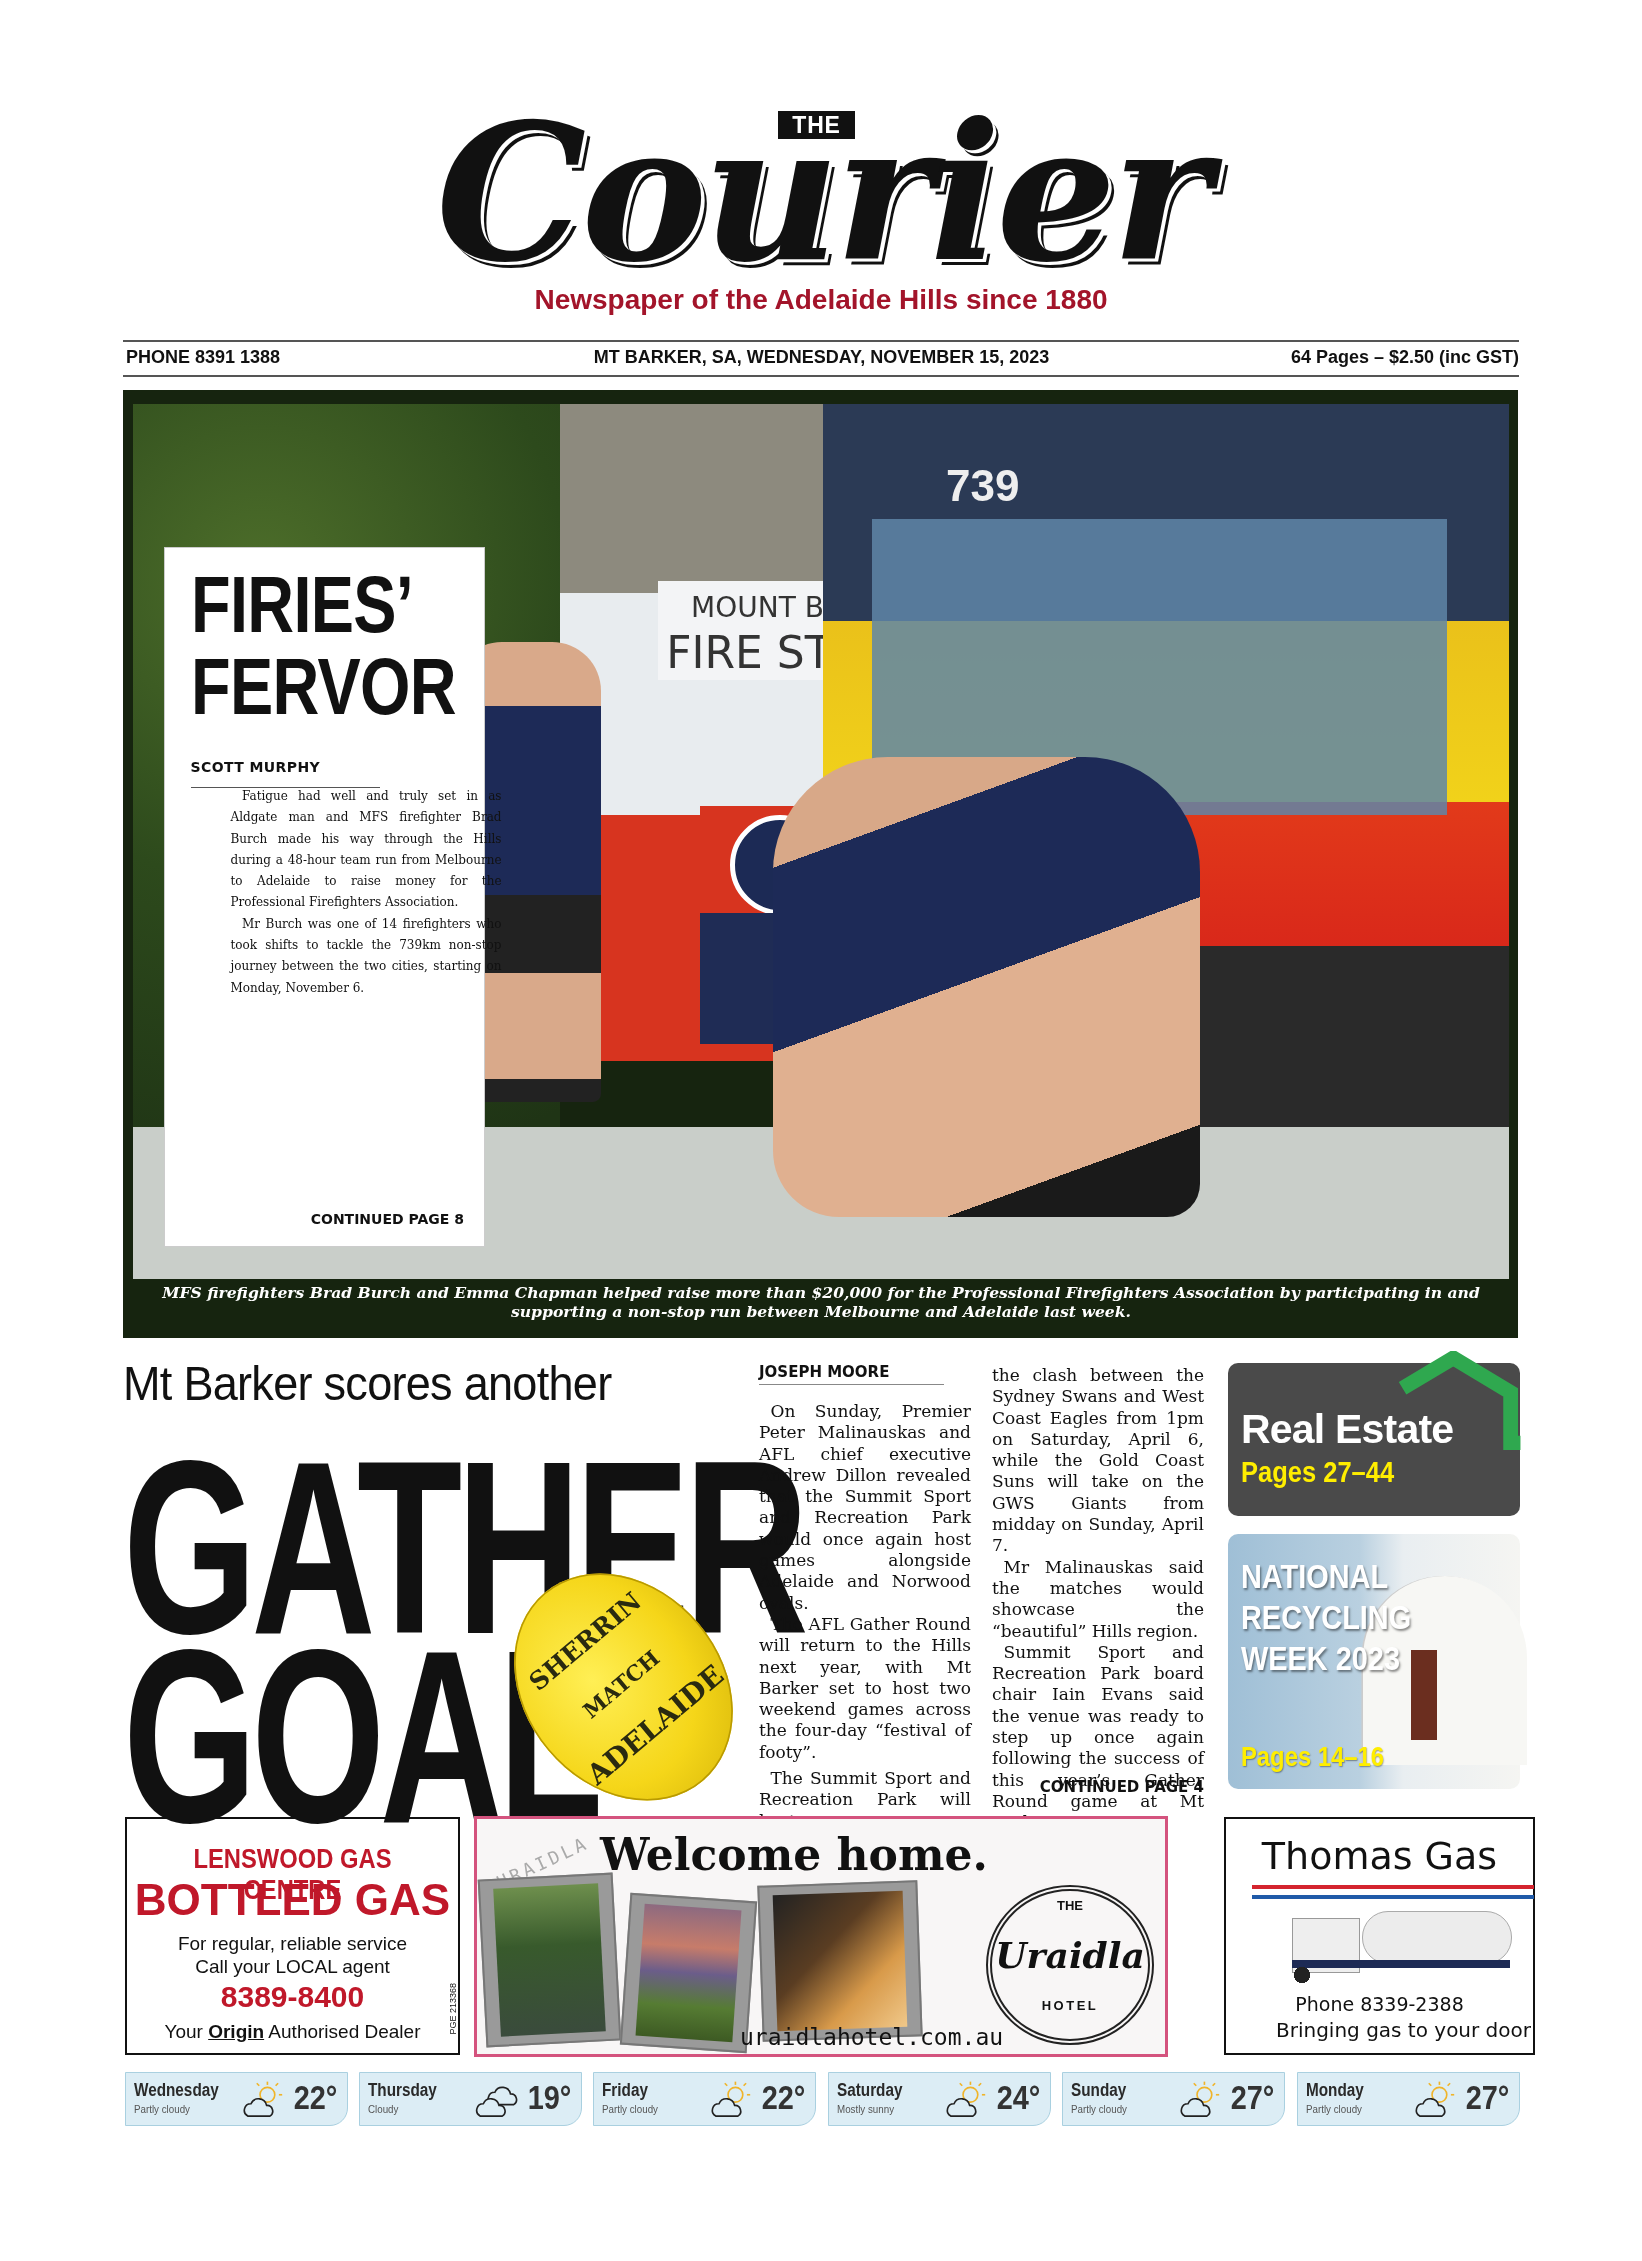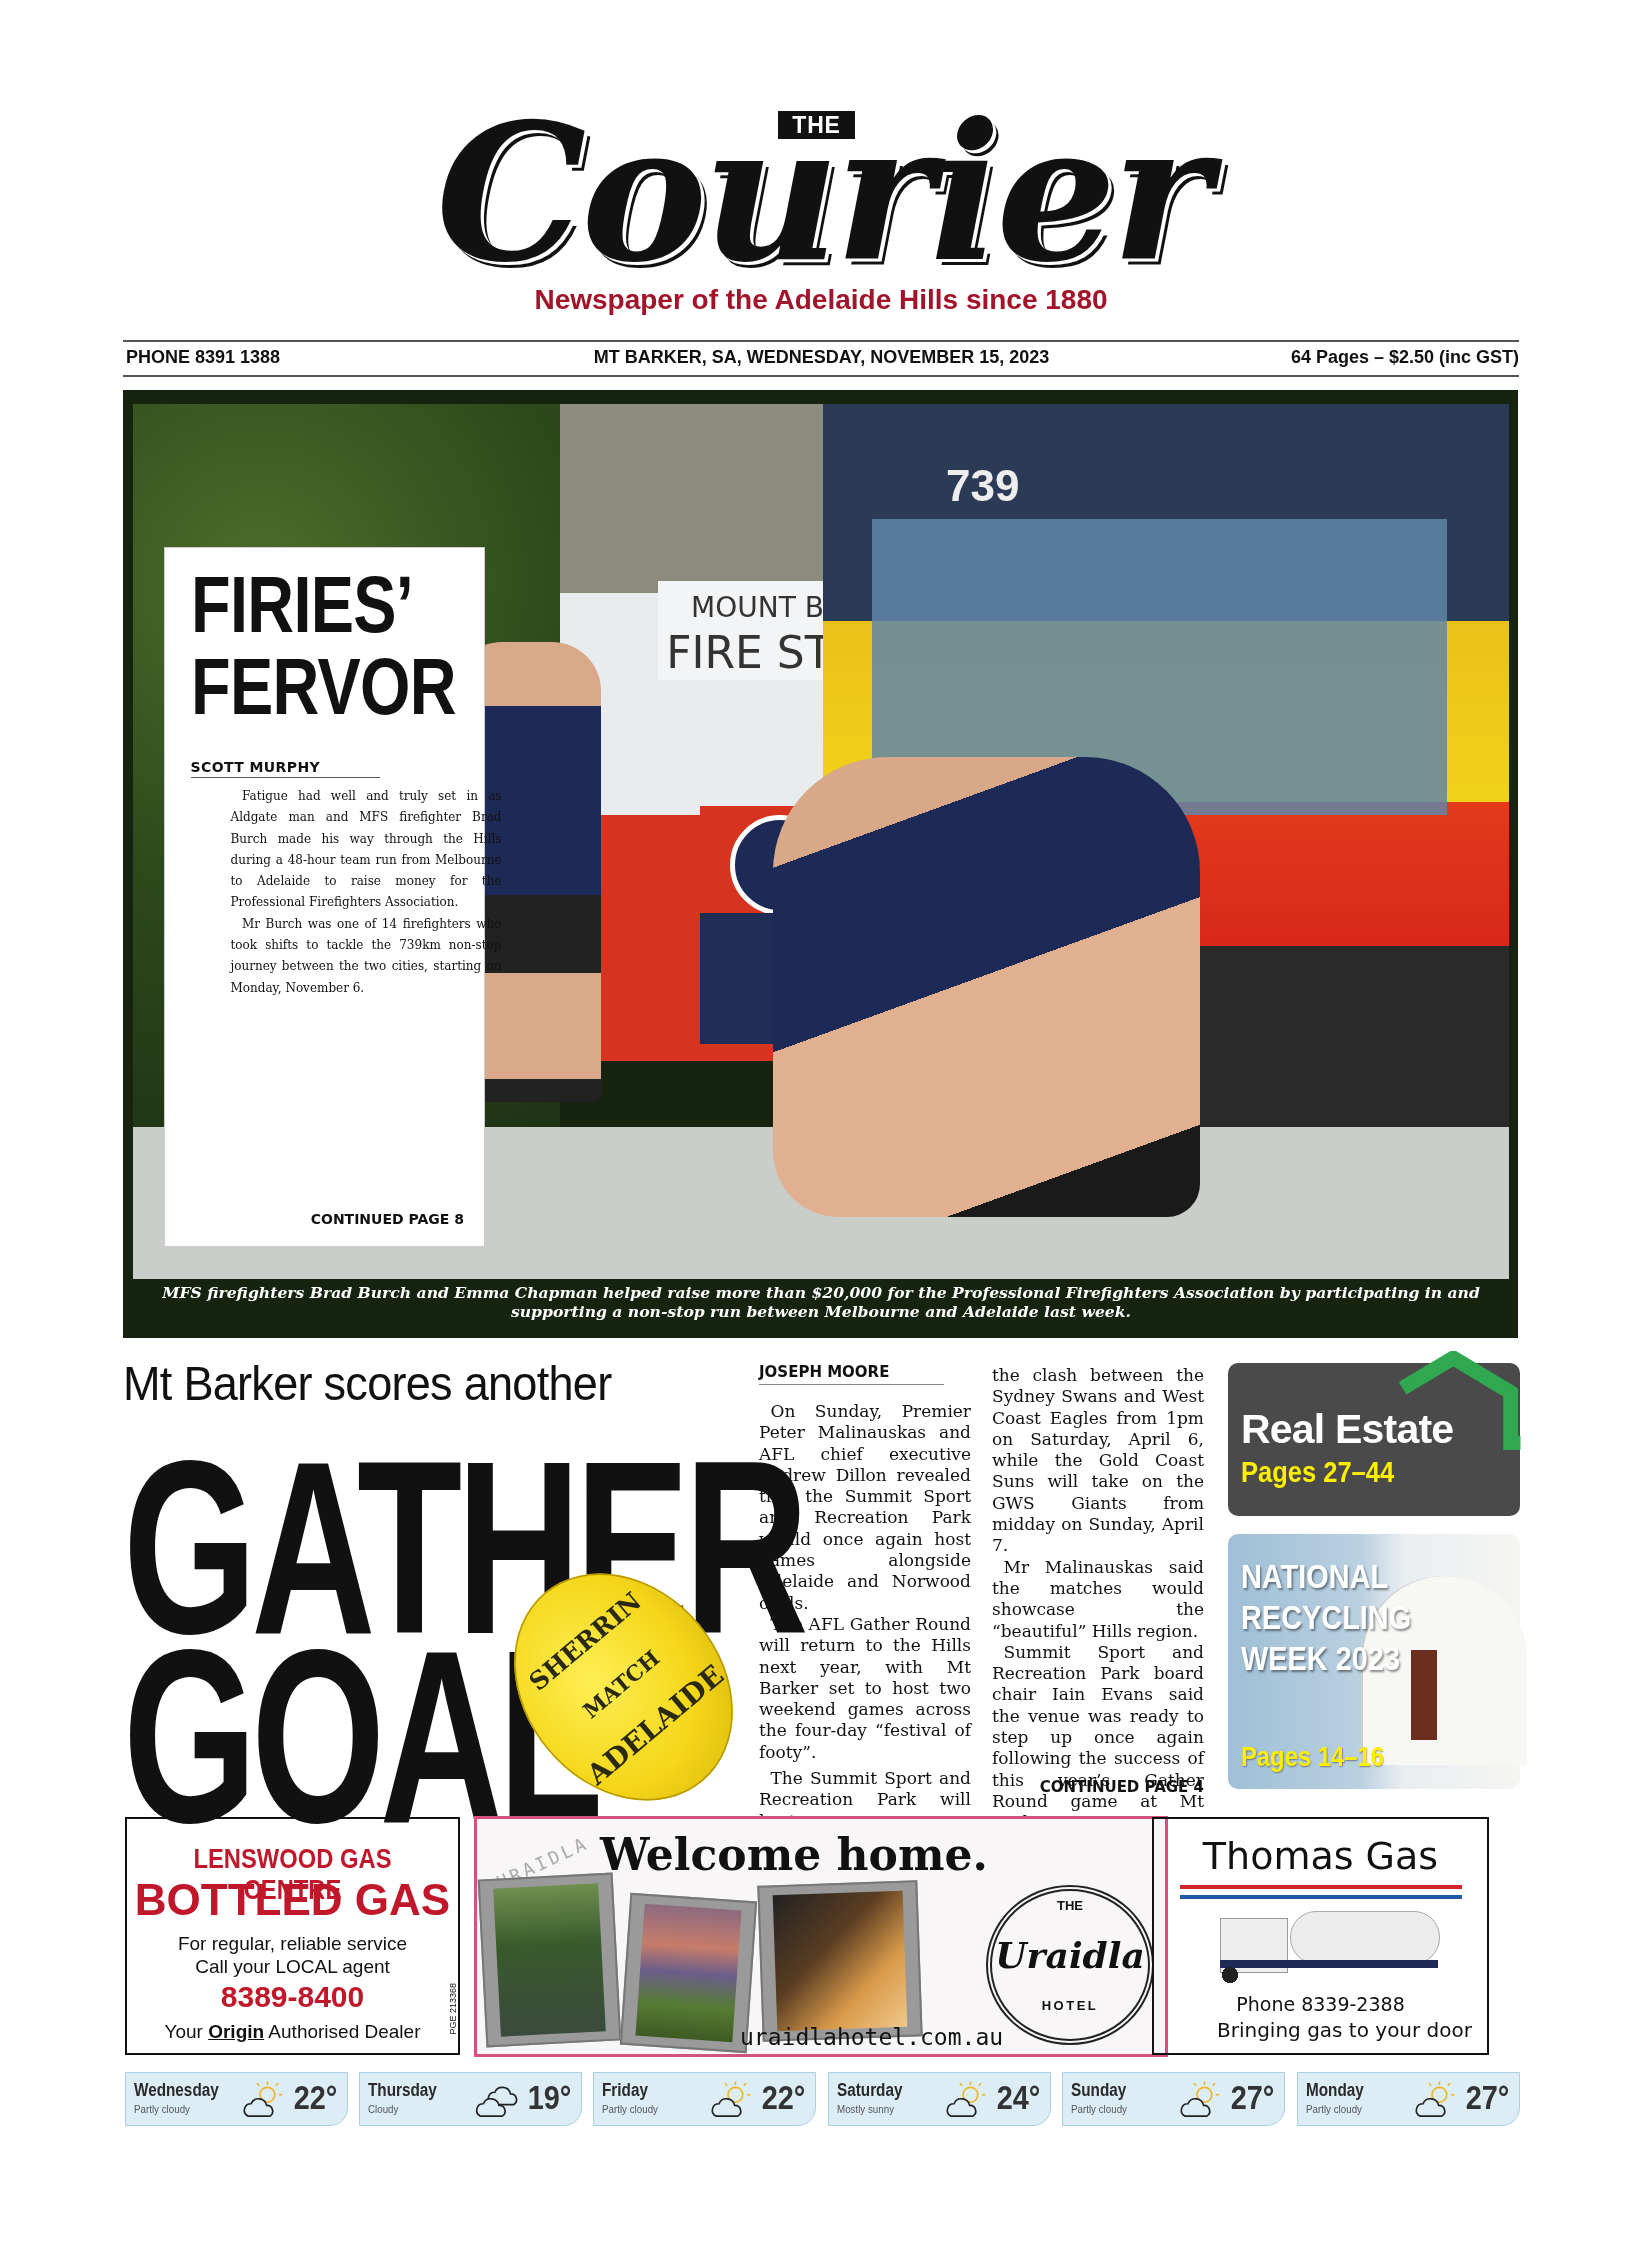--- a/index.html
+++ b/index.html
@@ -35,21 +35,21 @@
   .ph-truck { left:690px; top:0; width:686px; height:723px; background: linear-gradient(180deg, #2b3a55 0%, #2b3a55 30%, #eac11a 30%, #f1d21a 55%, #e23a1a 55%, #d9281a 75%, #2a2a2a 75%); }
   .ph-truck-window { left:739px; top:115px; width:575px; height:296px; background:#5f86a8; opacity:0.85; }
   .ph-scania { left:870px; top:542px; width:213px; color:#fff; font-weight:bold; font-size:43px; font-family:"DejaVu Sans", sans-serif; }
   .ph-num { left:813px; top:57px; color:#eee; font-weight:bold; font-size:44px; }
   .ph-ground { left:0; top:723px; width:1376px; height:153px; background:#c9cec9; }
   .ph-man { left:320px; top:238px; width:148px; height:460px; background: linear-gradient(180deg, #d9a98a 0%, #d9a98a 14%, #1d2a57 14%, #1d2a57 55%, #222 55%, #222 72%, #d9a98a 72%, #d9a98a 95%, #222 95%); border-radius:49px 49px 8.2px 8.2px; }
   .ph-woman { left:640px; top:353px; width:427px; height:460px; background: linear-gradient(160deg, #d8a888 0%, #d8a888 18%, #1d2a57 18%, #1d2a57 48%, #e0b090 48%, #e0b090 85%, #1a1a1a 85%); border-radius:115px 115px 33px 66px; }
 
   .textbox { left:164px; top:547px; width:319px; height:698px; background:#fff; border:0.8px solid #ccc; }
   .tb-head { position:absolute; left:25.5px; top:16.4px; width:279px; font-weight:bold; font-size:79px; line-height:82px; letter-spacing:-0.8px; transform:scaleX(0.82); transform-origin:left top; }
-  .tb-byline { position:absolute; left:25.5px; top:210px; width:189px; font-family:"DejaVu Sans", sans-serif; font-weight:bold; font-size:14px; line-height:18px; letter-spacing:0.4px; border-bottom:0.8px solid #555; padding-bottom:1px; }
+  .tb-byline { position:absolute; left:25.5px; top:210px; width:189px; font-family:"DejaVu Sans", sans-serif; font-weight:bold; font-size:14px; line-height:18px; letter-spacing:0.4px; border-bottom:0.8px solid #555; padding-bottom:11px; }
   .tb-body { position:absolute; left:25.5px; top:238px; width:271px; font-family:"DejaVu Serif", serif; font-size:12px; line-height:21.3px; text-align:justify;margin-left:40px; }
   .tb-body p { margin:0; text-indent:11.5px; }
   .tb-cont { position:absolute; right:20px; top:663px; font-family:"DejaVu Sans", sans-serif; font-weight:bold; font-size:14px; }
 
   .caption { left:133px; top:1283px; width:1376px; text-align:center; color:#fff; font-family:"DejaVu Serif", serif; font-style:italic; font-weight:bold; font-size:15.6px; line-height:19px; }
 
   
   .kicker { left:123px; top:1355px; width:608px; font-size:49px; line-height:57px; letter-spacing:-0.8px; transform:scaleX(0.92); transform-origin:left top; }
   .big { left:123px; font-weight:bold; font-size:246px; line-height:230px; letter-spacing:-8.2px; transform:scaleX(0.7); transform-origin:left top; }
   .big.g1 { top:1433px; }
@@ -96,21 +96,21 @@
   .f1 .img { background: linear-gradient(180deg, #6e8f4d 0%, #385a2c 40%, #3a4b3c 100%); }
   .f2 { left:148px; top:78px; width:123px; height:148px; transform:rotate(4deg); }
   .f2 .img { background: linear-gradient(180deg, #8d6a80 0%, #c77c6a 30%, #6b5d8a 50%, #567c33 75%, #3d5a23 100%); }
   .f3 { left:283px; top:64px; width:156px; height:152px; transform:rotate(-2deg); }
   .f3 .img { background: linear-gradient(135deg, #222 0%, #5a3d22 40%, #d89a4a 70%, #f0c88a 100%); }
   .ad2 .logo2 { position:absolute; left:509px; top:66px; width:156px; height:148px; border-radius:50%; border:6.6px double #222; text-align:center; }
   .ad2 .logo2 .n { position:absolute; top:43px; width:100%; font-family:"DejaVu Serif", serif; font-style:italic; font-weight:bold; font-size:36px; }
   .ad2 .logo2 .s { position:absolute; top:6.6px; width:100%; font-size:13px; font-weight:bold; }
   .ad2 .logo2 .h { position:absolute; top:107px; width:100%; font-size:13px; font-weight:bold; letter-spacing:2.5px; }
 
-  .ad3 { left:1152px; top:1817px; width:337px; height:238px; border:2.5px solid #111; box-sizing:border-box; text-align:center; }
+  .ad3 { left:1224px; top:1817px; width:311px; height:238px; border:2.5px solid #111; box-sizing:border-box; text-align:center; }
   .ad3 .t1 { position:absolute; top:15px; width:100%; font-family:"DejaVu Sans", sans-serif; font-size:38px; }
   .ad3 .r1 { position:absolute; left:26px; top:66px; width:282px; height:4.1px; background:#d4242e; }
   .ad3 .r2 { position:absolute; left:26px; top:76px; width:282px; height:4.1px; background:#1f5aa8; }
   .ad3 .truck { position:absolute; left:66px; top:92px; width:222px; height:74px; }
   .ad3 .cab { position:absolute; left:0; top:6.6px; width:66px; height:53px; background:#eee; border:1.6px solid #999; }
   .ad3 .tank { position:absolute; left:70px; top:0; width:148px; height:51px; background:#ececec; border:1.6px solid #aaa; border-radius:26px; }
   .ad3 .wheels { position:absolute; left:0; top:54px; width:222px; height:20px; background:repeating-radial-gradient(circle at 10px 10px, #222 0 8.2px, transparent 8.2px 100%); }
   .ad3 .chassis { position:absolute; left:0; top:49px; width:218px; height:8.2px; background:#1d2a55; }
   .ad3 .t2 { position:absolute; top:174px; width:100%; font-family:"DejaVu Sans", sans-serif; font-size:19px; }
   .ad3 .t3 { position:absolute; top:199px; width:100%; font-family:"DejaVu Sans", sans-serif; font-size:20px;margin-left:24px; }

